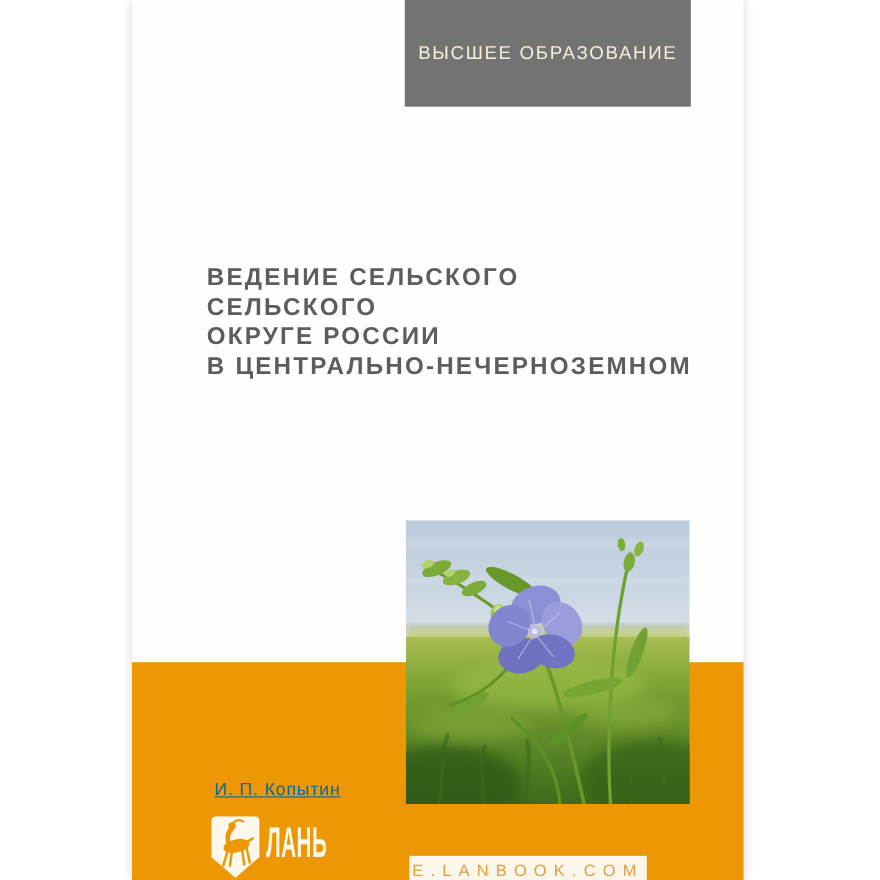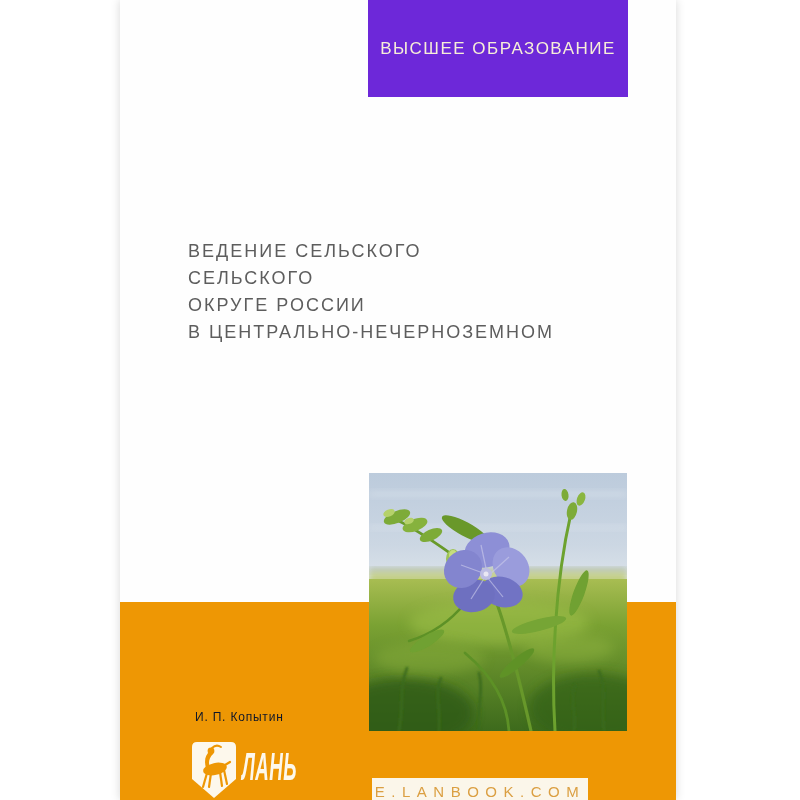--- a/index.html
+++ b/index.html
@@ -3,43 +3,43 @@
 <meta charset="utf-8">
 <style>
   html,body{margin:0;padding:0;background:#ffffff;}
   .page{position:relative;width:800px;height:800px;background:#ffffff;overflow:hidden;
         font-family:"Liberation Sans",sans-serif;}
   .cover{position:absolute;left:120px;top:0;width:556px;height:800px;background:#fefefe;
          box-shadow:0 0 9px rgba(0,0,0,0.16);}
   .series-banner{position:absolute;left:248px;top:0;width:260px;height:97px;
          display:flex;align-items:center;justify-content:center;}
   .series-banner span{color:#f7eed8;font-size:17px;letter-spacing:1.5px;font-weight:400;}
-  .book-title{position:absolute;left:68px;top:238px;color:#5d5d5d;font-weight:400;
-         font-size:18px;line-height:27px;letter-spacing:2px;white-space:nowrap;}
+  .book-title{position:absolute;left:68px;top:238px;color:#5d5d5d;font-weight:700;
+         font-size:22px;line-height:27px;letter-spacing:2px;white-space:nowrap;}
   .bottom-band{position:absolute;left:0;top:602px;width:556px;height:198px;}
   .cover-photo{position:absolute;left:249px;top:473px;width:258px;height:258px;}
-  .author-name{position:absolute;left:75px;top:710px;color:#0f172a;font-size:12px;
-         letter-spacing:0.8px;}
-  .publisher-logo{position:absolute;left:72px;top:742px;width:230px;height:58px;font-style:italic;}
+  .author-name{position:absolute;left:75px;top:710px;color:#0369a1;font-size:16px;
+         letter-spacing:0.8px;text-decoration:underline;}
+  .publisher-logo{position:absolute;left:72px;top:742px;width:230px;height:58px;}
   .logo-shield{position:absolute;left:0;top:0;}
   .publisher-wordmark{position:absolute;left:50px;top:5px;color:#fdf8ec;font-weight:bold;
          font-size:39px;line-height:39px;transform:scaleX(0.48);transform-origin:left top;
          letter-spacing:1px;}
   .website-banner{position:absolute;left:252px;top:778px;width:216px;height:22px;
          background:#fbf6ea;display:flex;justify-content:center;}
   .website-banner span{color:#db9f42;font-size:15px;letter-spacing:6.5px;margin-top:5px;
          font-weight:400;white-space:nowrap;}
 </style>
 </head>
 <body>
 
 <div class="page">
   <div class="cover">
 
-    <div class="series-banner" style="background:#6d28d9;">
+    <div class="series-banner" style="background:#737373;">
       <span>ВЫСШЕЕ ОБРАЗОВАНИЕ</span>
     </div>
 
     <div class="book-title">
       <div>ВЕДЕНИЕ СЕЛЬСКОГО</div>
       <div>СЕЛЬСКОГО</div>
       <div>ОКРУГЕ РОССИИ</div>
       <div>В ЦЕНТРАЛЬНО-НЕЧЕРНОЗЕМНОМ</div>
     </div>
 

